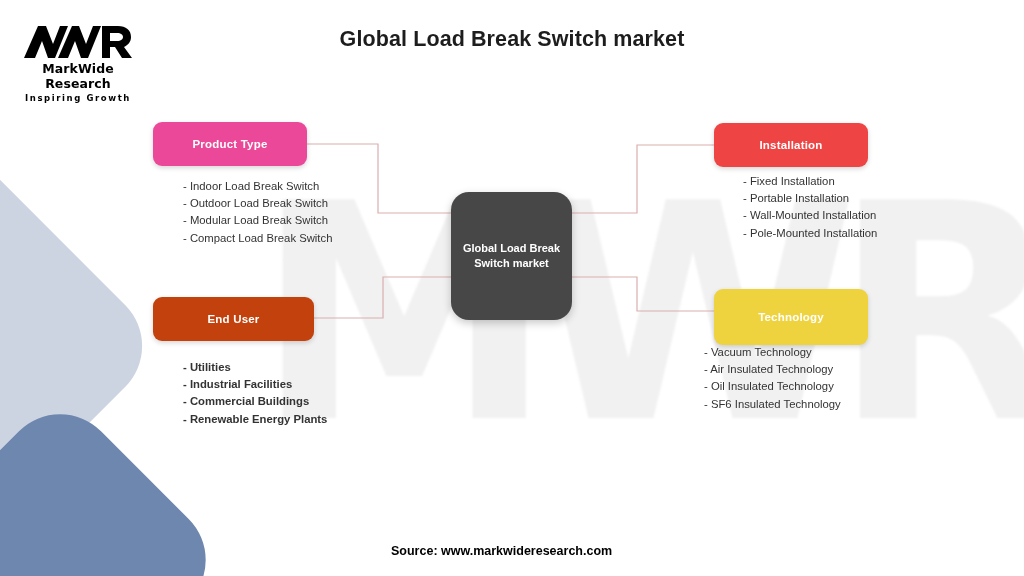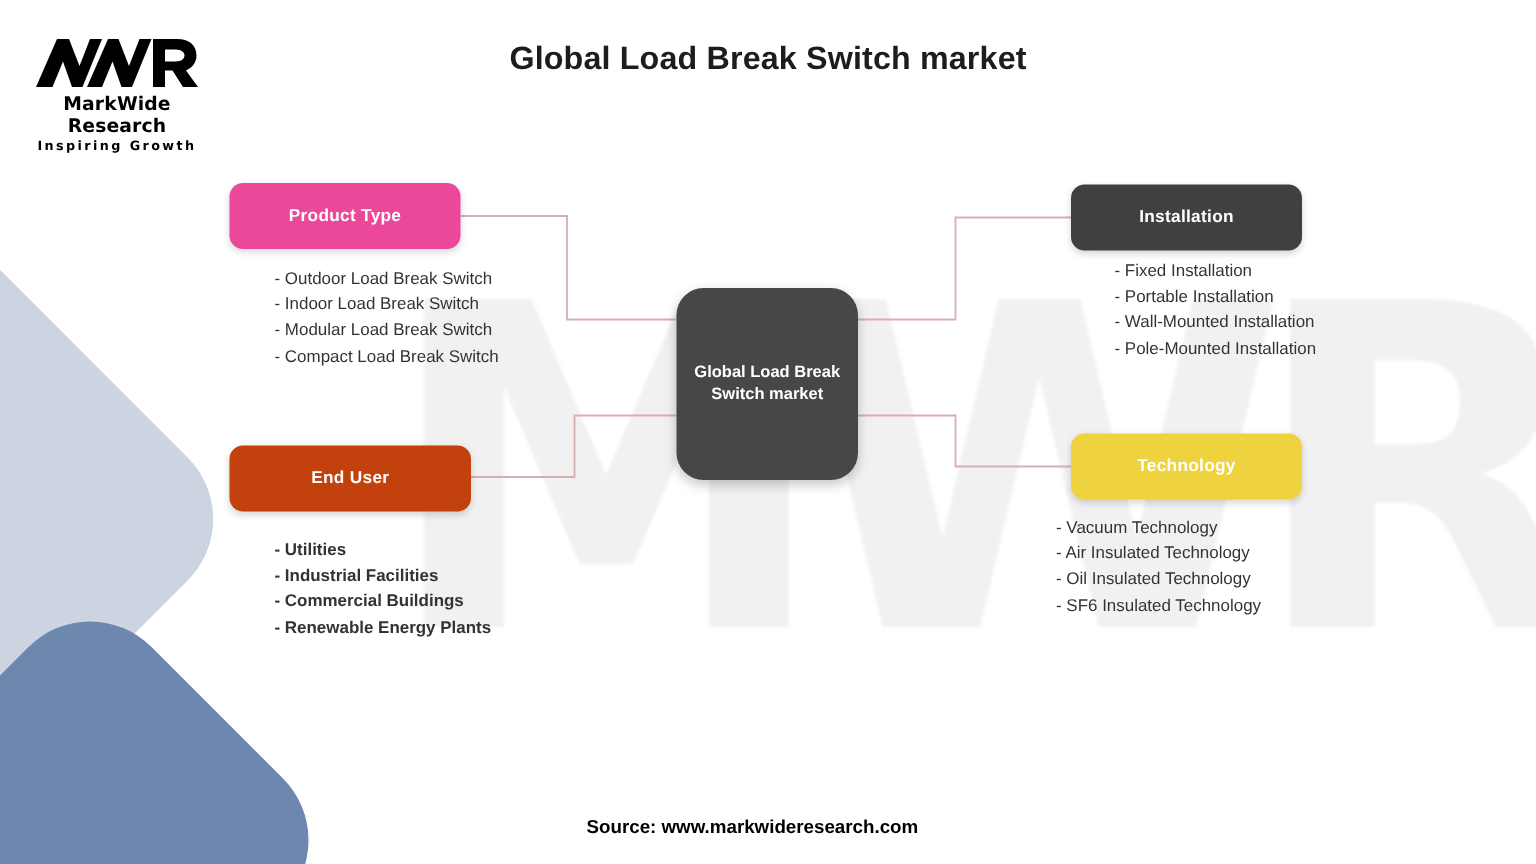--- a/index.html
+++ b/index.html
@@ -212,47 +212,47 @@
 
     <polyline points="572,277 637,277 637,311 714,311" fill="none" stroke="#d9aeae" stroke-width="1.2"></polyline>
   </svg>
 
   <div class="center-node">Global Load Break Switch market</div>
 
   <div class="node" style="left:153px; top:122px; width:154px; height:44px; background:#ec4899;align-items:center;">
     <span>Product Type</span>
   </div>
   <div class="branch-list" style="left:183px; top:178px;">
+    <div>- Indoor Load Break Switch</div>
     <div>- Outdoor Load Break Switch</div>
-    <div>- Indoor Load Break Switch</div>
     <div>- Modular Load Break Switch</div>
     <div>- Compact Load Break Switch</div>
   </div>
 
-  <div class="node" style="left:714px; top:123px; width:154px; height:44px; background:#404040;">
+  <div class="node" style="left:714px; top:123px; width:154px; height:44px; background:#ef4444;">
     <span>Installation</span>
   </div>
   <div class="branch-list" style="left:743px; top:173px;">
     <div>- Fixed Installation</div>
     <div>- Portable Installation</div>
     <div>- Wall-Mounted Installation</div>
     <div>- Pole-Mounted Installation</div>
   </div>
 
   <div class="node" style="left:153px; top:297px; width:161px; height:44px; background:#c2410c;">
     <span>End User</span>
   </div>
   <div class="branch-list" style="left:183px; top:359px;font-weight:bold;">
     <div>- Utilities</div>
     <div>- Industrial Facilities</div>
     <div>- Commercial Buildings</div>
     <div>- Renewable Energy Plants</div>
   </div>
 
-  <div class="node" style="left:714px; top:289px; width:154px; height:44px; background:#efd33e;">
+  <div class="node" style="left:714px; top:289px; width:154px; height:56px; background:#efd33e;">
     <span>Technology</span>
   </div>
   <div class="branch-list" style="left:704px; top:344px;">
     <div>- Vacuum Technology</div>
     <div>- Air Insulated Technology</div>
     <div>- Oil Insulated Technology</div>
     <div>- SF6 Insulated Technology</div>
   </div>
 
   <div id="source">Source: www.markwideresearch.com</div>

